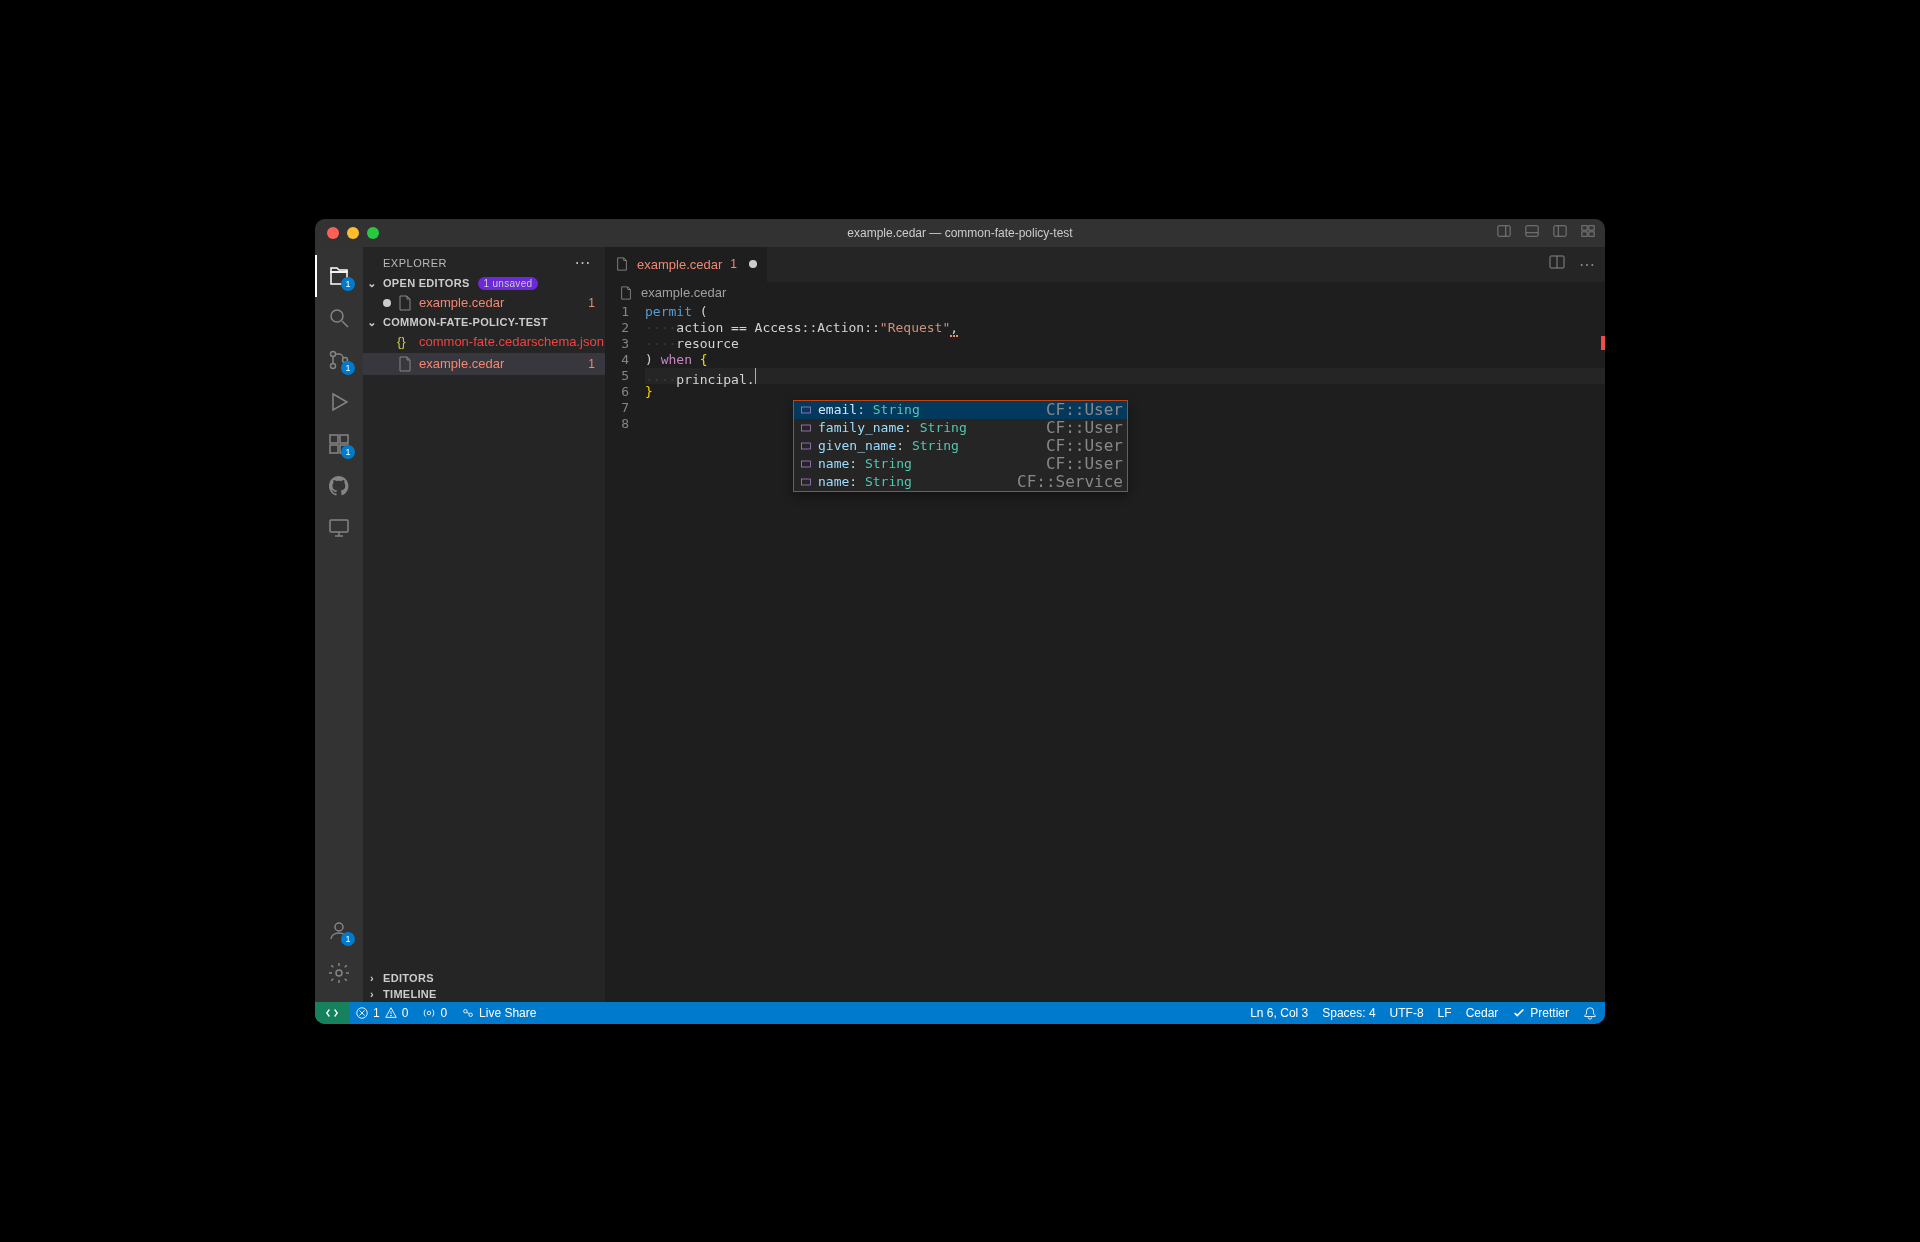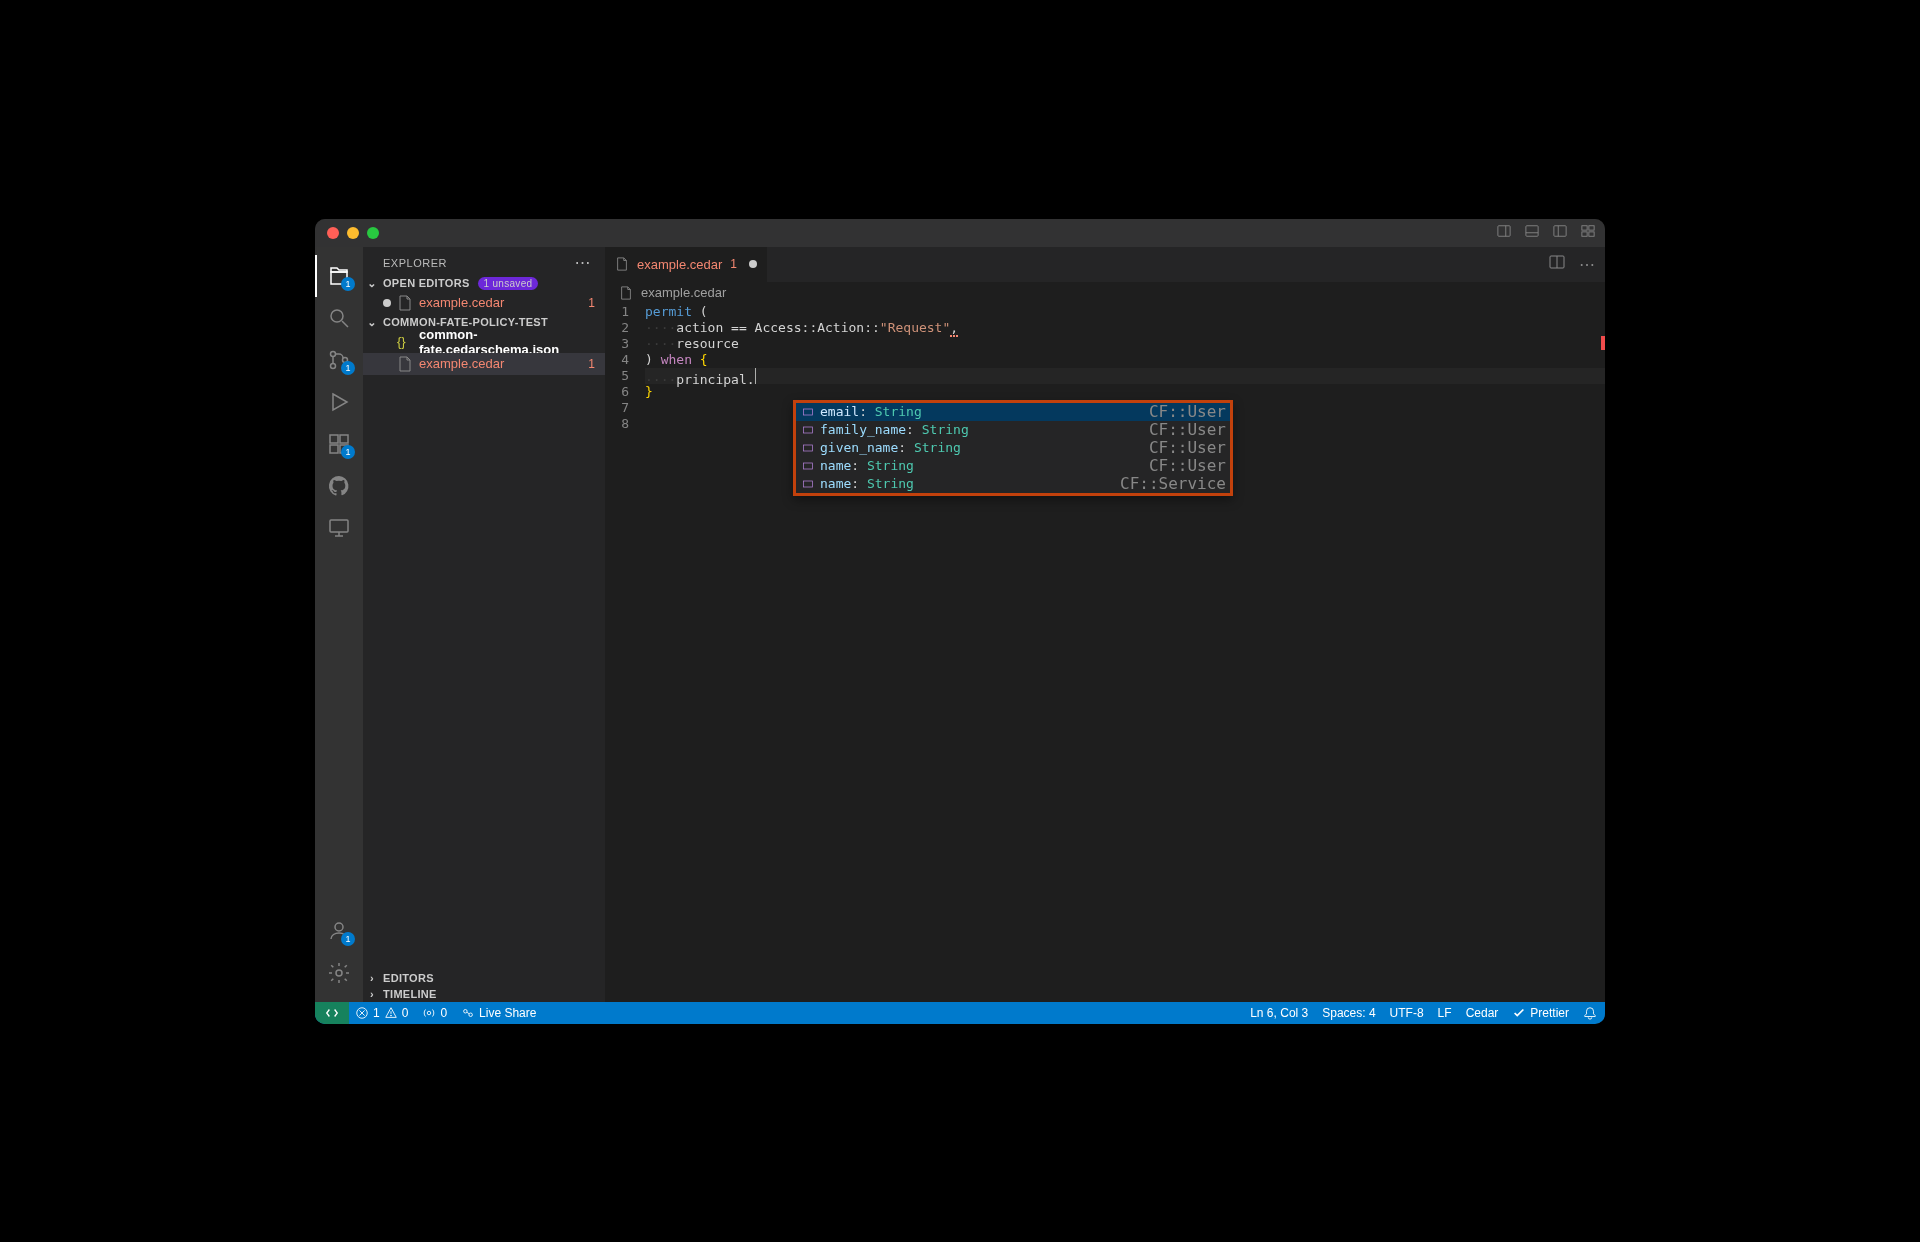--- a/index.html
+++ b/index.html
@@ -233,23 +233,23 @@
 .pl { color: #d4d4d4; }
 .bracket-y { color: #ffd700; }
 .err-squiggle { border-bottom: 2px dotted #f48771; }
 .active-hl { background: rgba(255,255,255,0.03); }
 
 
 .autocomplete {
   position: absolute;
   left: 148px;
   top: 96px;
-  width: 440px;
+  width: 335px;
   background: #252526;
-  border: 3px solid #c2410c;
+  border: 1px solid #c2410c;
   box-shadow: 0 4px 10px rgba(0,0,0,0.4);
   font-family: Menlo, Consolas, monospace;
   font-size: 13px;
 }
 .ac-item {
   display: flex;
   align-items: center;
   height: 18px;
   padding: 0 4px;
   color: #ccc;
@@ -305,20 +305,21 @@
 <body>
 
 <div class="window">
 
   <div class="titlebar">
     <div class="traffic-lights">
       <div class="tl close"></div>
       <div class="tl min"></div>
       <div class="tl max"></div>
     </div>
+    <div class="title-center">example.cedar — common-fate-policy-test</div>
     <div class="title-icons-right">
       <span><svg viewBox="0 0 16 16" fill="none" stroke="currentColor">
             <rect x="1" y="2" width="14" height="12" rx="1"></rect>
             <line x1="10" y1="2" x2="10" y2="14"></line>
           </svg></span>
       <span><svg viewBox="0 0 16 16" fill="none" stroke="currentColor">
             <rect x="1" y="2" width="14" height="12" rx="1"></rect>
             <line x1="1" y1="10" x2="15" y2="10"></line>
           </svg></span>
       <span><svg viewBox="0 0 16 16" fill="none" stroke="currentColor">
@@ -423,21 +424,21 @@
         <span class="filename">example.cedar</span>
         <span class="prob-count">1</span>
       </div>
       <div class="section-header">
         <span class="chev">⌄</span>
         <span>COMMON-FATE-POLICY-TEST</span>
       </div>
       <div class="tree-item">
         <span class="empty-dot"></span>
         <span class="file-icon json">{}</span>
-        <span class="filename" style="color:#ffffff;font-weight:bold;">common-fate.cedarschema.json</span>
+        <span class="filename" style="color:#ef4444;">common-fate.cedarschema.json</span>
       </div>
       <div class="tree-item error selected">
         <span class="empty-dot"></span>
         <span class="file-icon">
             <svg viewBox="0 0 16 16" fill="none" stroke="currentColor">
               <path d="M3 1h7l3 3v11H3z"></path>
               <path d="M10 1v3h3"></path>
             </svg>
           </span>
         <span class="filename">example.cedar</span>

